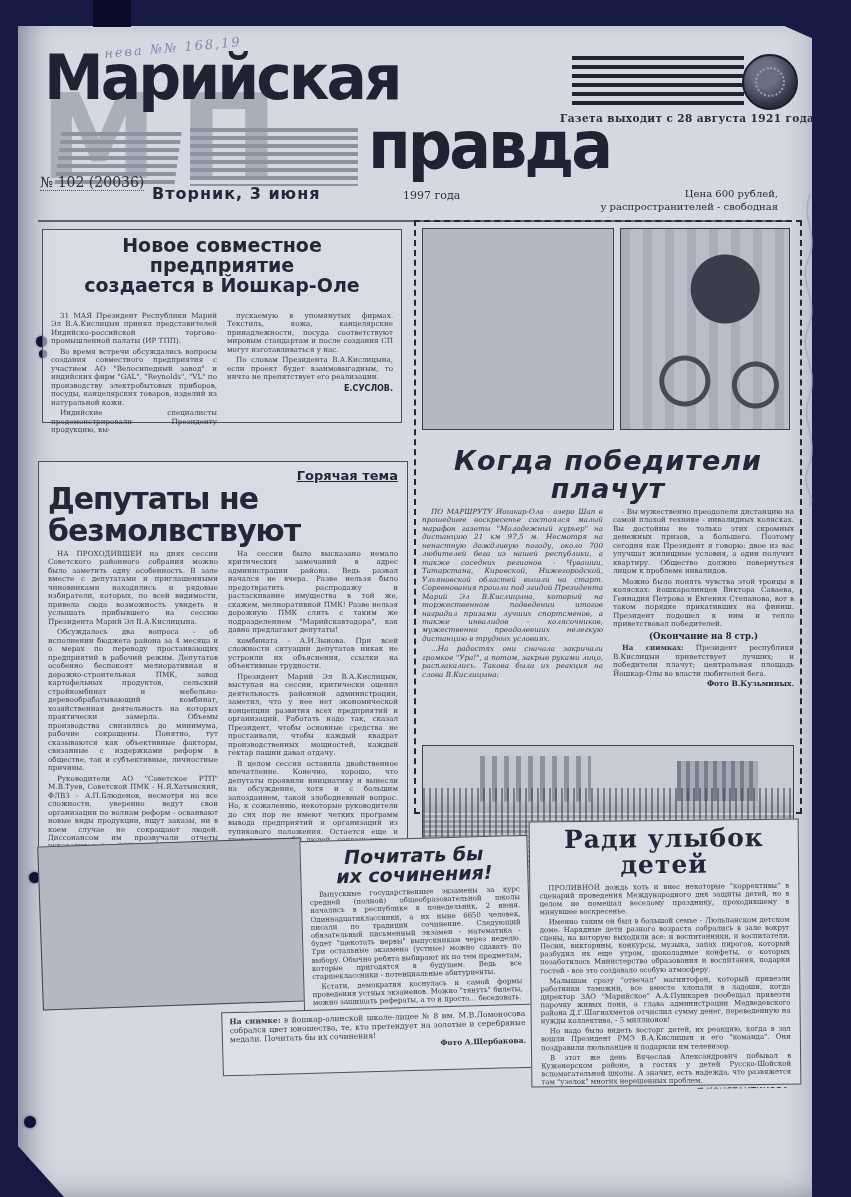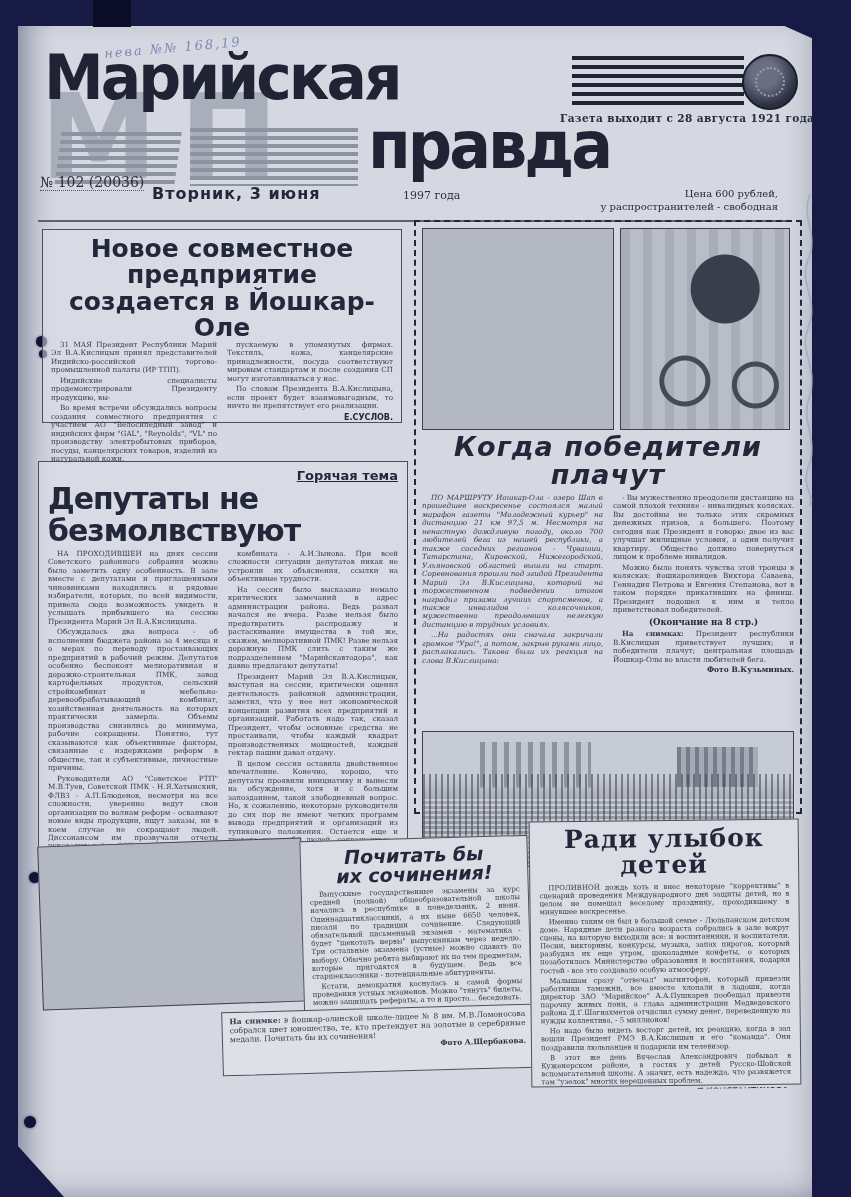--- a/index.html
+++ b/index.html
@@ -46,31 +46,31 @@
   .body-col{font-size:7.2px;line-height:1.18;color:#363a48;text-align:justify;overflow:hidden;}
   .body-col p{margin:0 0 2px 0;text-indent:9px;}
   .byline{font-weight:bold;text-align:right;font-size:8px;color:#23273a;font-family:"DejaVu Sans",sans-serif;}
   .rubric{font-family:"DejaVu Sans",sans-serif;font-weight:bold;font-size:13px;color:#23273a;
           text-decoration:underline;text-align:right;}
   .photo{background:#b4b8c2;border:1px solid #3c404e;box-sizing:border-box;}
   .caption-label{font-weight:bold;}
   .credit{font-weight:bold;text-align:right;font-size:7.5px;color:#2a2e3c;}
   
   #jv-box{left:42px;top:229px;width:360px;height:194px;padding:6px 8px;}
-  #jv-box .cols{display:flex;gap:10px;height:128px;margin-top:0;justify-content:flex-end;}
+  #jv-box .cols{display:flex;gap:10px;height:128px;margin-top:16px;justify-content:flex-end;}
   #jv-box .body-col{width:50%;}
   
   #dep-box{left:38px;top:426px;width:370px;height:402px;padding:6px 9px;margin-top:35px;}
   #dep-box .cols{display:flex;gap:10px;height:312px;margin-top:4px;}
   #dep-box .body-col{width:50%;}
   
   #win-box{left:414px;top:220px;width:388px;height:594px;border:2.5px dashed #23273a;background:transparent;
            box-sizing:border-box;padding:6px;}
   #win-box .photorow{display:flex;gap:6px;height:202px;}
-  #win-headline{font-style:italic;font-size:27px;letter-spacing:1px;margin:3px 0 4px 0;}
+  #win-headline{font-style:italic;font-size:27px;letter-spacing:1px;margin:17px 0 4px 0;}
   #win-box .cols{display:flex;gap:10px;height:232px;}
   #win-box .body-col{width:50%;}
   .continuation{font-weight:bold;text-align:center;font-size:8.5px;margin:3px 0;color:#23273a;}
   
   #photo-officials{width:192px;height:100%;
     background:
       radial-gradient(circle at 16% 16%,#888d99 0 16px,transparent 17px),
       radial-gradient(circle at 50% 13%,#82московlost 0,transparent 0),
       radial-gradient(circle at 50% 14%,#838896 0 17px,transparent 18px),
       radial-gradient(circle at 82% 17%,#888d99 0 15px,transparent 16px),
@@ -140,50 +140,50 @@
   <div class="abs" id="issue-no">№ 102 (20036)</div>
   <div class="abs" id="date-main">Вторник, 3 июня</div>
   <div class="abs" id="date-year">1997 года</div>
   <div class="abs" id="price">
     <div>Цена 600 рублей,</div>
     <div>у распространителей - свободная</div>
   </div>
   <div class="abs" id="mast-rule"></div>
 
   <div class="abs artbox" id="jv-box">
-    <div class="headline" style="font-size:25px;">
+    <div class="headline" style="font-size:19px;">
       <div>Новое совместное предприятие</div>
       <div>создается в Йошкар-Оле</div>
     </div>
     <div class="cols">
       <div class="body-col">
         <p>31 МАЯ Президент Республики Марий Эл В.А.Кислицын принял представителей Индийско-российской торгово-промышленной палаты (ИР ТПП).</p>
+        <p>Во время встречи обсуждались вопросы создания совместного предприятия с участием АО "Велосипедный завод" и индийских фирм "GAL", "Reynolds", "VL" по производству электробытовых приборов, посуды, канцелярских товаров, изделий из натуральной кожи.</p>
         <p>Индийские специалисты продемонстрировали Президенту продукцию, вы-</p>
-        <p>Во время встречи обсуждались вопросы создания совместного предприятия с участием АО "Велосипедный завод" и индийских фирм "GAL", "Reynolds", "VL" по производству электробытовых приборов, посуды, канцелярских товаров, изделий из натуральной кожи.</p>
       </div>
       <div class="body-col">
         <p>пускаемую в упомянутых фирмах. Текстиль, кожа, канцелярские принадлежности, посуда соответствуют мировым стандартам и после создания СП могут изготавливаться у нас.</p>
         <p>По словам Президента В.А.Кислицына, если проект будет взаимовыгодным, то ничто не препятствует его реализации.</p>
         <div class="byline">Е.СУСЛОВ.</div>
       </div>
     </div>
   </div>
 
   <div class="abs artbox" id="dep-box">
     <div class="rubric">Горячая тема</div>
     <div class="headline" style="font-size:30px;text-align:left;letter-spacing:-1px;">Депутаты не безмолвствуют</div>
     <div class="cols">
       <div class="body-col">
         <p>НА ПРОХОДИВШЕЙ на днях сессии Советского районного собрания можно было заметить одну особенность. В зале вместе с депутатами и приглашенными чиновниками находились и рядовые избиратели, которых, по всей видимости, привела сюда возможность увидеть и услышать прибывшего на сессию Президента Марий Эл В.А.Кислицына.</p>
         <p>Обсуждалось два вопроса - об исполнении бюджета района за 4 месяца и о мерах по переводу простаивающих предприятий в рабочий режим. Депутатов особенно беспокоят мелиоративная и дорожно-строительная ПМК, завод картофельных продуктов, сельский стройкомбинат и мебельно-деревообрабатывающий комбинат, хозяйственная деятельность на которых практически замерла. Объемы производства снизились до минимума, рабочие сокращены. Понятно, тут сказываются как объективные факторы, связанные с издержками реформ в обществе, так и субъективные, личностные причины.</p>
         <p>Руководители АО "Советское РТП" М.В.Туев, Советской ПМК - Н.Я.Хатынский, ФЛВЗ - А.П.Блюденов, несмотря на все сложности, уверенно ведут свои организации по волнам реформ - осваивают новые виды продукции, ищут заказы, ни в коем случае не сокращают людей. Диссонансом им прозвучали отчеты руководителей ССК - И.А.Игнатьева, мебельно-деревообрабатывающего</p>
       </div>
       <div class="body-col">
+        <p>На сессии было высказано немало критических замечаний в адрес администрации района. Ведь развал начался не вчера. Разве нельзя было предотвратить распродажу и растаскивание имущества в той же, скажем, мелиоративной ПМК! Разве нельзя дорожную ПМК слить с таким же подразделением "Марийскавтодора", как давно предлагают депутаты!</p>
         <p>комбината - А.И.Зынова. При всей сложности ситуации депутатов никак не устроили их объяснения, ссылки на объективные трудности.</p>
-        <p>На сессии было высказано немало критических замечаний в адрес администрации района. Ведь развал начался не вчера. Разве нельзя было предотвратить распродажу и растаскивание имущества в той же, скажем, мелиоративной ПМК! Разве нельзя дорожную ПМК слить с таким же подразделением "Марийскавтодора", как давно предлагают депутаты!</p>
         <p>Президент Марий Эл В.А.Кислицын, выступая на сессии, критически оценил деятельность районной администрации, заметил, что у нее нет экономической концепции развития всех предприятий и организаций. Работать надо так, сказал Президент, чтобы основные средства не простаивали, чтобы каждый квадрат производственных мощностей, каждый гектар пашни давал отдачу.</p>
         <p>В целом сессия оставила двойственное впечатление. Конечно, хорошо, что депутаты проявили инициативу и вынесли на обсуждение, хотя и с большим запозданием, такой злободневный вопрос. Но, к сожалению, некоторые руководители до сих пор не имеют четких программ вывода предприятий и организаций из тупикового положения. Остается еще и тревога за судьбы людей, сокращенных с производства, вынужденных сидеть без работы.</p>
 
       </div>
     </div>
   </div>
 
   <div class="abs" id="win-box">
     <div class="photorow">
       <div class="photo" id="photo-officials"></div>

